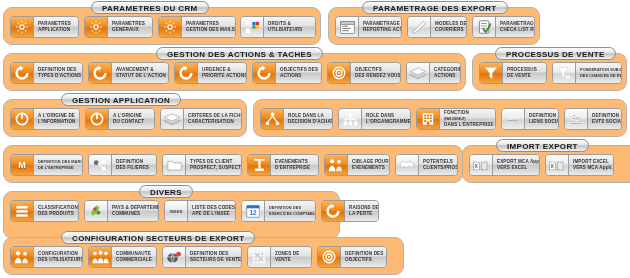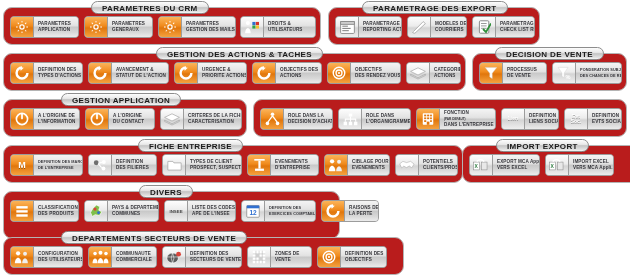--- a/index.html
+++ b/index.html
@@ -10,21 +10,21 @@
     -webkit-font-smoothing:none;
   }
   #root{position:relative;width:630px;height:278px;}
 
   
   .group{
     position:absolute;
     box-sizing:border-box;
     border:1px solid #b4b4b4;
     border-radius:9px;
-    background:#b91c1c;
+    background:#fdba74;
     padding:0;
   }
   .group-title{
     position:absolute;
     top:-7px;
     height:13px;
     line-height:13px;
     box-sizing:border-box;
     border:1px solid #8d8d8d;
     border-radius:7px;
@@ -274,21 +274,21 @@
             <path d="M0.6 7.2 L8 10.8 L15.4 7.2 L15.4 8.4 L8 12 L0.6 8.4 Z" fill="#e8e8e8" stroke="#9a9a9a" stroke-width="0.6"></path>
           </svg>
         </div>
         <div class="lbl">
           <span>CATEGORIES DES</span>
           <span class="l2">ACTIONS</span>
         </div>
       </div>
     </div>
     <div class="group" style="left: 472px; top: 53px; width: 155px; height: 38px;">
-      <div class="group-title" style="left: 22px;">DECISION DE VENTE</div>
+      <div class="group-title" style="left: 22px;">PROCESSUS DE VENTE</div>
       <div class="btn" style="left: 6px; top: 8px; width: 68px;">
         <div class="ico">
           <svg width="14" height="14" viewBox="0 0 16 16">
             <path d="M1.4 1.6 H14.6 L9.4 8.4 V14.4 L6.6 12.6 V8.4 Z" fill="#ffffff" stroke="#d0d0d0" stroke-width="0.5"></path>
           </svg>
         </div>
         <div class="lbl">
           <span>PROCESSUS</span>
           <span class="l2">DE VENTE</span>
         </div>
@@ -411,21 +411,20 @@
         <div class="ico gray">
           <div class="txtico small">Evt<br>Soc.</div>
         </div>
         <div class="lbl">
           <span>DEFINITION DES</span>
           <span class="l2">EVTS SOCIAUX</span>
         </div>
       </div>
     </div>
     <div class="group" style="left: 3px; top: 145px; width: 460px; height: 38px;">
-      <div class="group-title" style="left: 134px;">FICHE ENTREPRISE</div>
       <div class="btn" style="left: 6px; top: 8px; width: 73px;">
         <div class="ico">
           <div class="txtico">M</div>
         </div>
         <div class="lbl" style="font-size: 3.8px;">
           <span>DEFINITION DES MARCHES</span>
           <span class="l2">DE L'ENTREPRISE</span>
         </div>
       </div>
       <div class="btn" style="left: 84px; top: 8px; width: 69px;">
@@ -586,21 +585,21 @@
             <path d="M5.2 1.2 L10 2.1 L6.6 5.4 Z" fill="#ffffff"></path>
           </svg>
         </div>
         <div class="lbl">
           <span>RAISONS DE</span>
           <span class="l2">LA PERTE</span>
         </div>
       </div>
     </div>
     <div class="group" style="left: 3px; top: 237px; width: 401px; height: 38px;">
-      <div class="group-title" style="left: 57px;">DEPARTEMENTS SECTEURS DE VENTE</div>
+      <div class="group-title" style="left: 57px;">CONFIGURATION SECTEURS DE EXPORT</div>
       <div class="btn" style="left: 6px; top: 8px; width: 73px;">
         <div class="ico">
           <svg width="16" height="14" viewBox="0 0 18 15">
             <g fill="#ffffff">
               <circle cx="4.6" cy="3.4" r="2.4"></circle>
               <path d="M1 14.4c0-3.4 1.6-6.1 3.6-6.1s3.6 2.7 3.6 6.1z"></path>
             </g>
             <g fill="#efefef">
               <circle cx="12.4" cy="3.9" r="2.2"></circle>
               <path d="M9.2 14.4c0-3.2 1.4-5.6 3.2-5.6s3.2 2.4 3.2 5.6z"></path>

